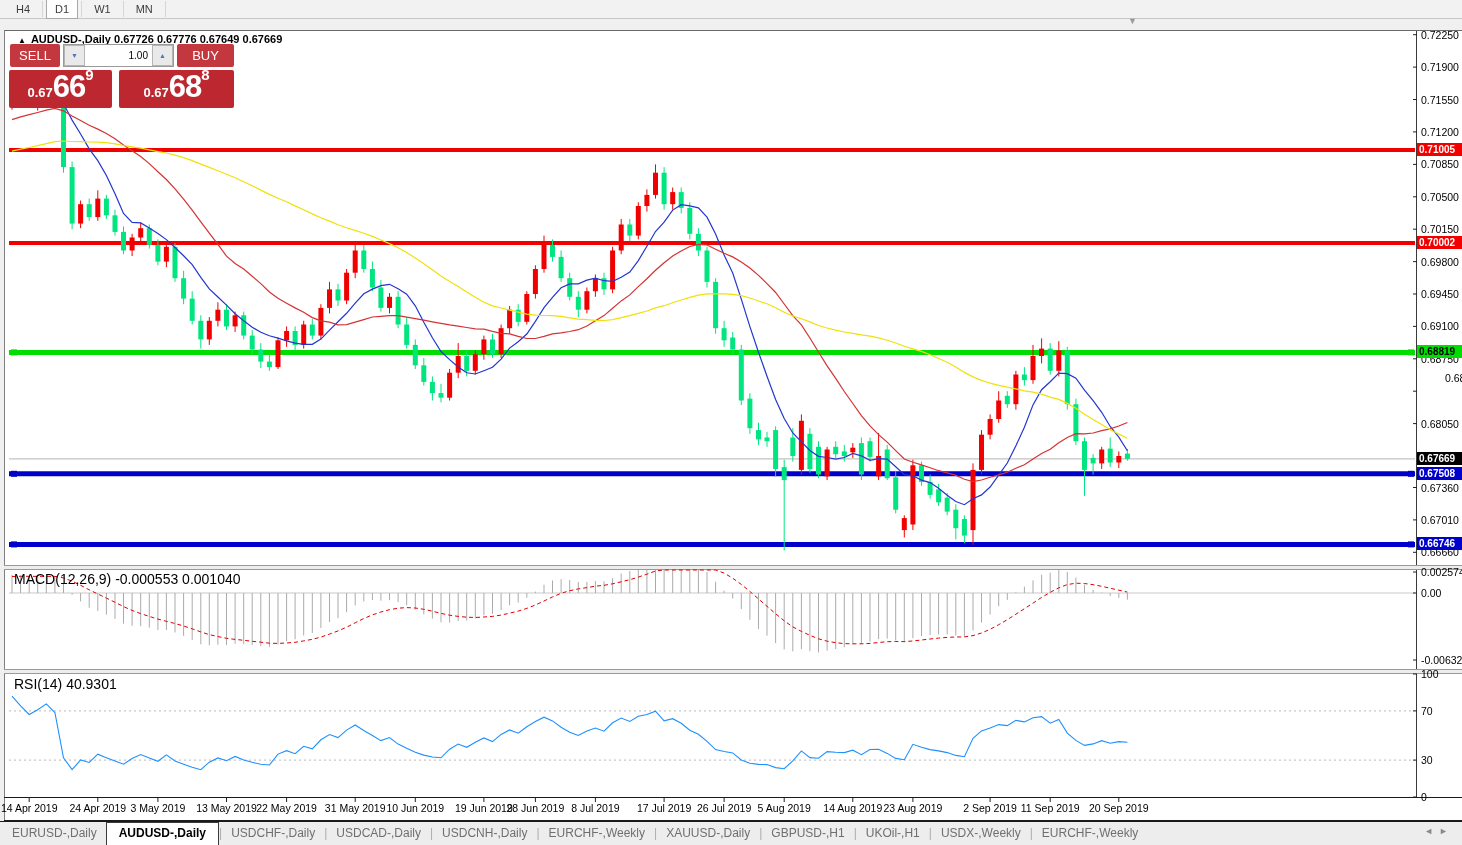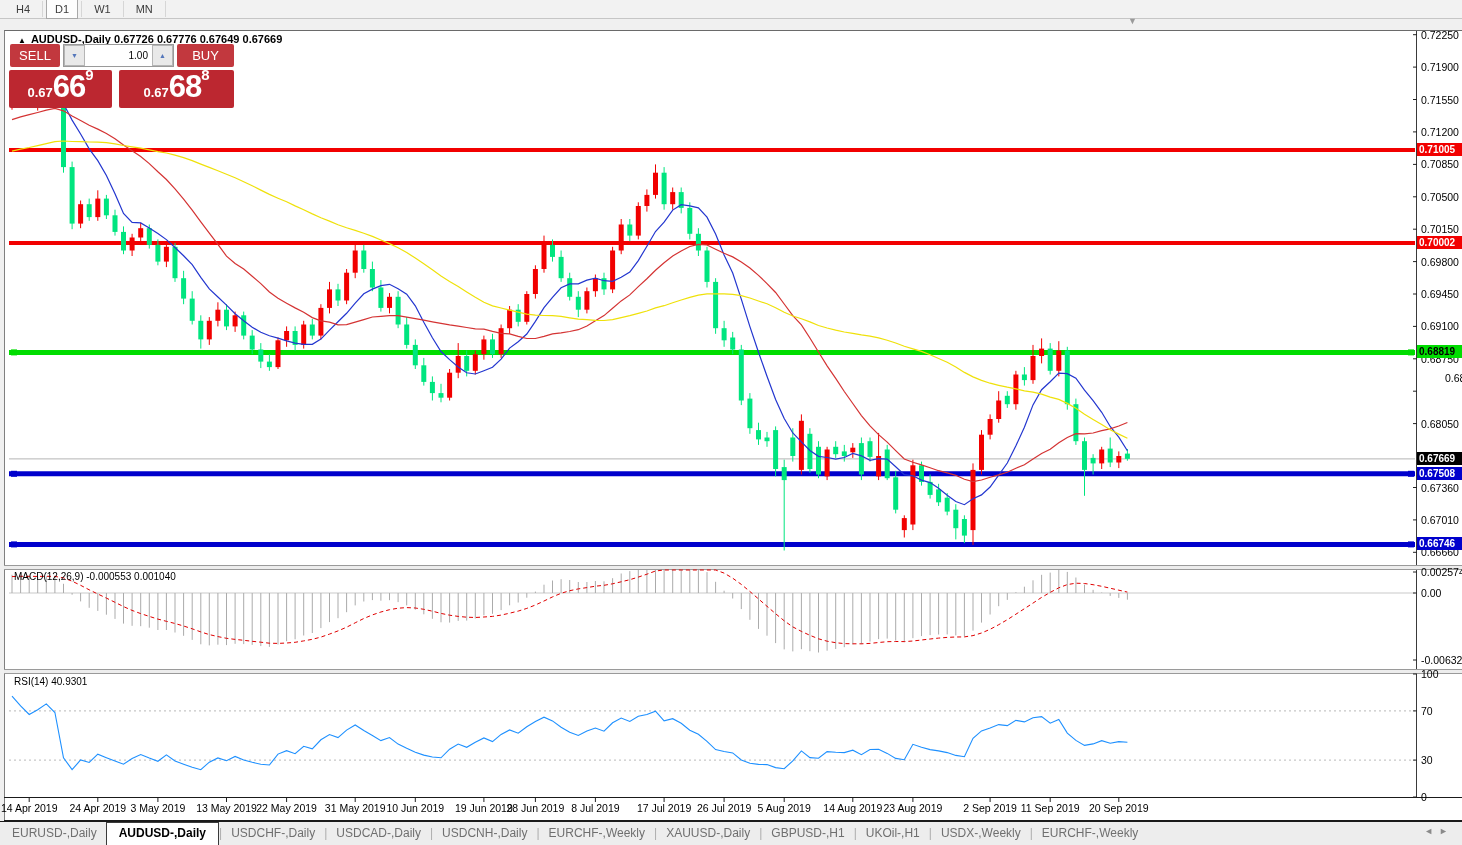--- a/index.html
+++ b/index.html
@@ -31,21 +31,21 @@
   #vol-input{flex:1;border:none;outline:none;font-size:10px;text-align:right;padding:0 4px;
     font-family:"Liberation Sans",sans-serif;min-width:0;}
   .px-box{position:absolute;top:26px;height:38px;background:#bc2730;color:#fff;border-radius:2px;cursor:pointer;}
   #sell-box{left:0px;width:103px;}
   #buy-box{left:110px;width:115px;}
   .px-inner{position:absolute;bottom:3px;width:100%;text-align:center;white-space:nowrap;}
   .px-small{font-size:13px;font-weight:bold;vertical-align:baseline;}
   .px-big{font-size:31px;font-weight:bold;letter-spacing:-1px;}
   .px-sup{font-size:15px;font-weight:bold;vertical-align:17px;}
   
-  .ind-label{position:absolute;font-size:10px;color:#000;white-space:nowrap;}
+  .ind-label{position:absolute;font-size:14px;color:#000;white-space:nowrap;}
   
   .ptick{position:absolute;left:1421px;width:41px;font-size:10.5px;color:#000;white-space:nowrap;}
   .badge{position:absolute;left:1417px;width:60px;height:13px;font-size:10px;font-weight:bold;
     line-height:13px;padding-left:2px;box-sizing:border-box;white-space:nowrap;}
   .dlabel{position:absolute;top:802px;width:74px;text-align:center;font-size:10.5px;color:#000;white-space:nowrap;}
   
   #tabs-bar{position:absolute;left:0;top:821px;width:1462px;height:24px;background:#ededed;
     border-top:1px solid #1a1a1a;display:flex;align-items:stretch;padding-left:3px;box-sizing:border-box;font-size:12px;}
   .tab{color:#6f6f6f;padding:4px 9px 0 9px;cursor:pointer;white-space:nowrap;}
   .tab.active{background:#fff;border:1px solid #3a3a3a;border-bottom:none;color:#000;font-weight:bold;

